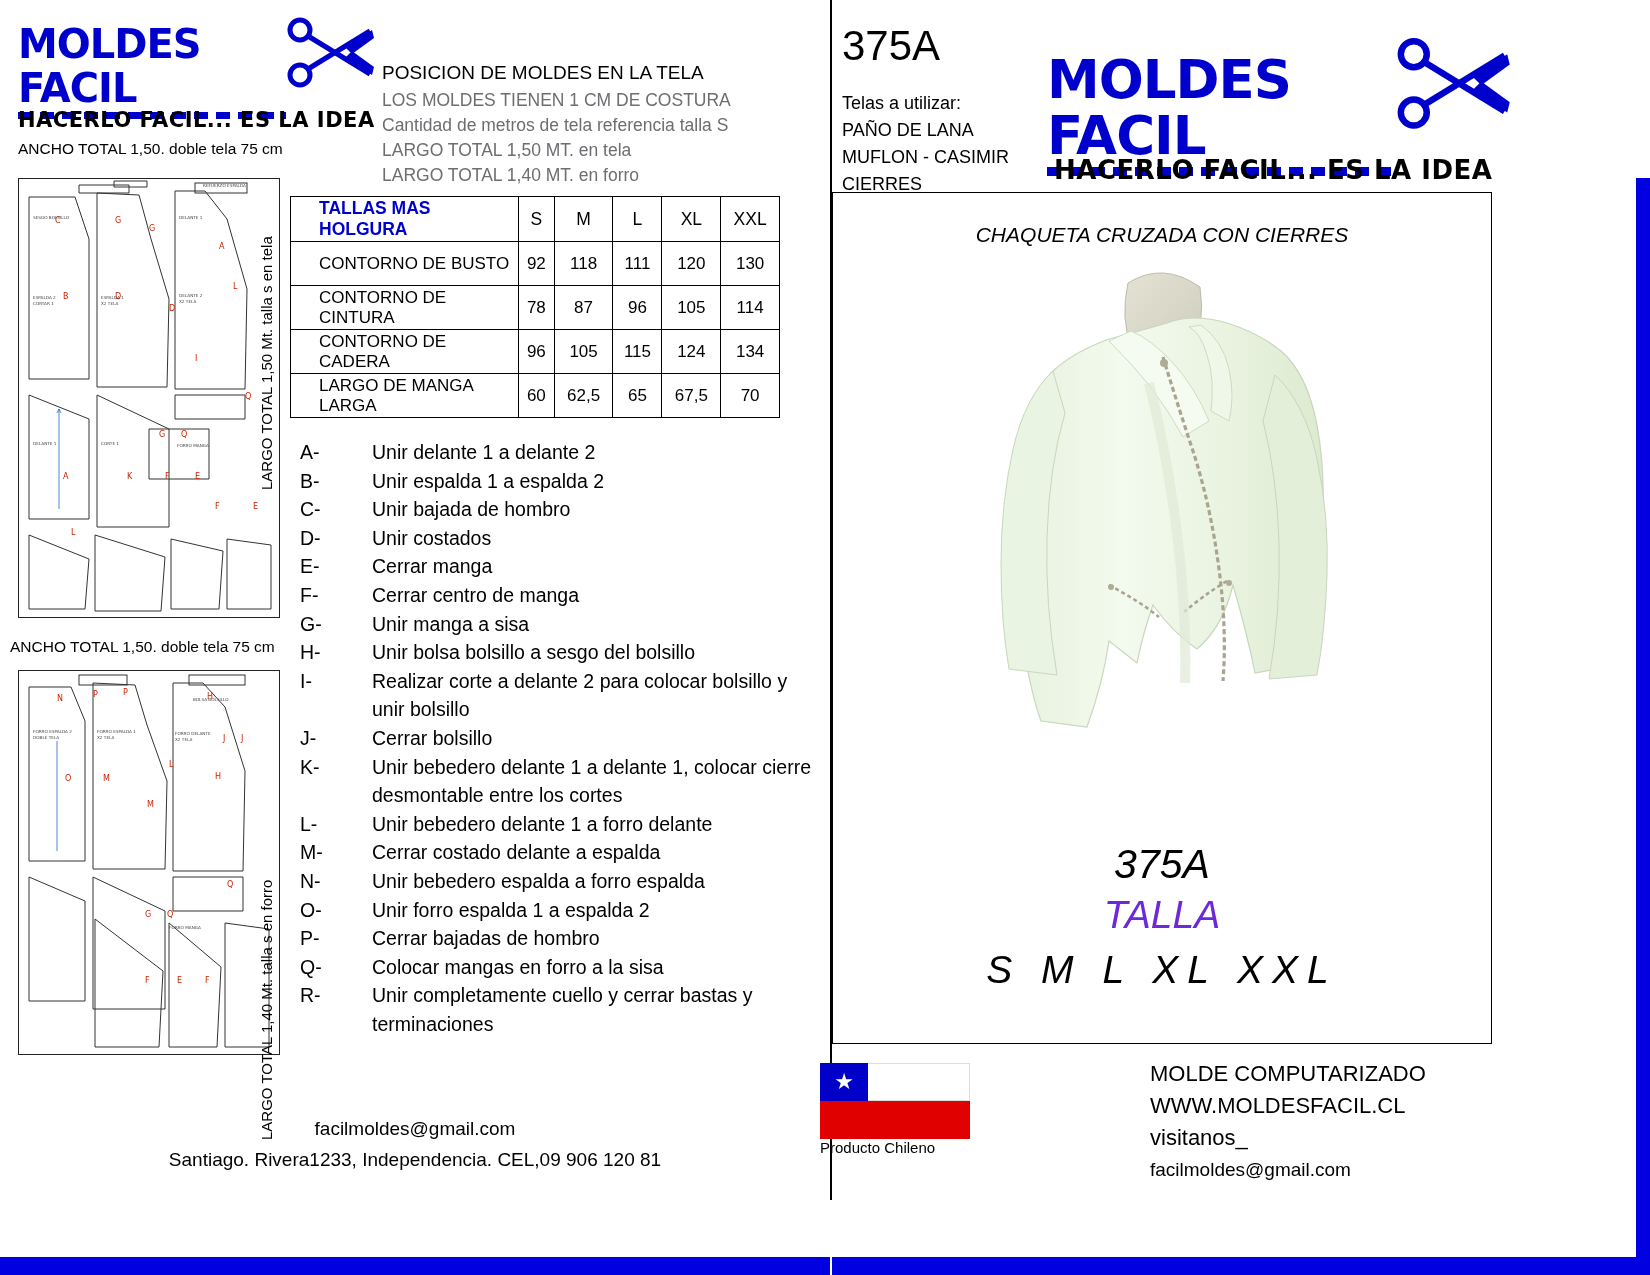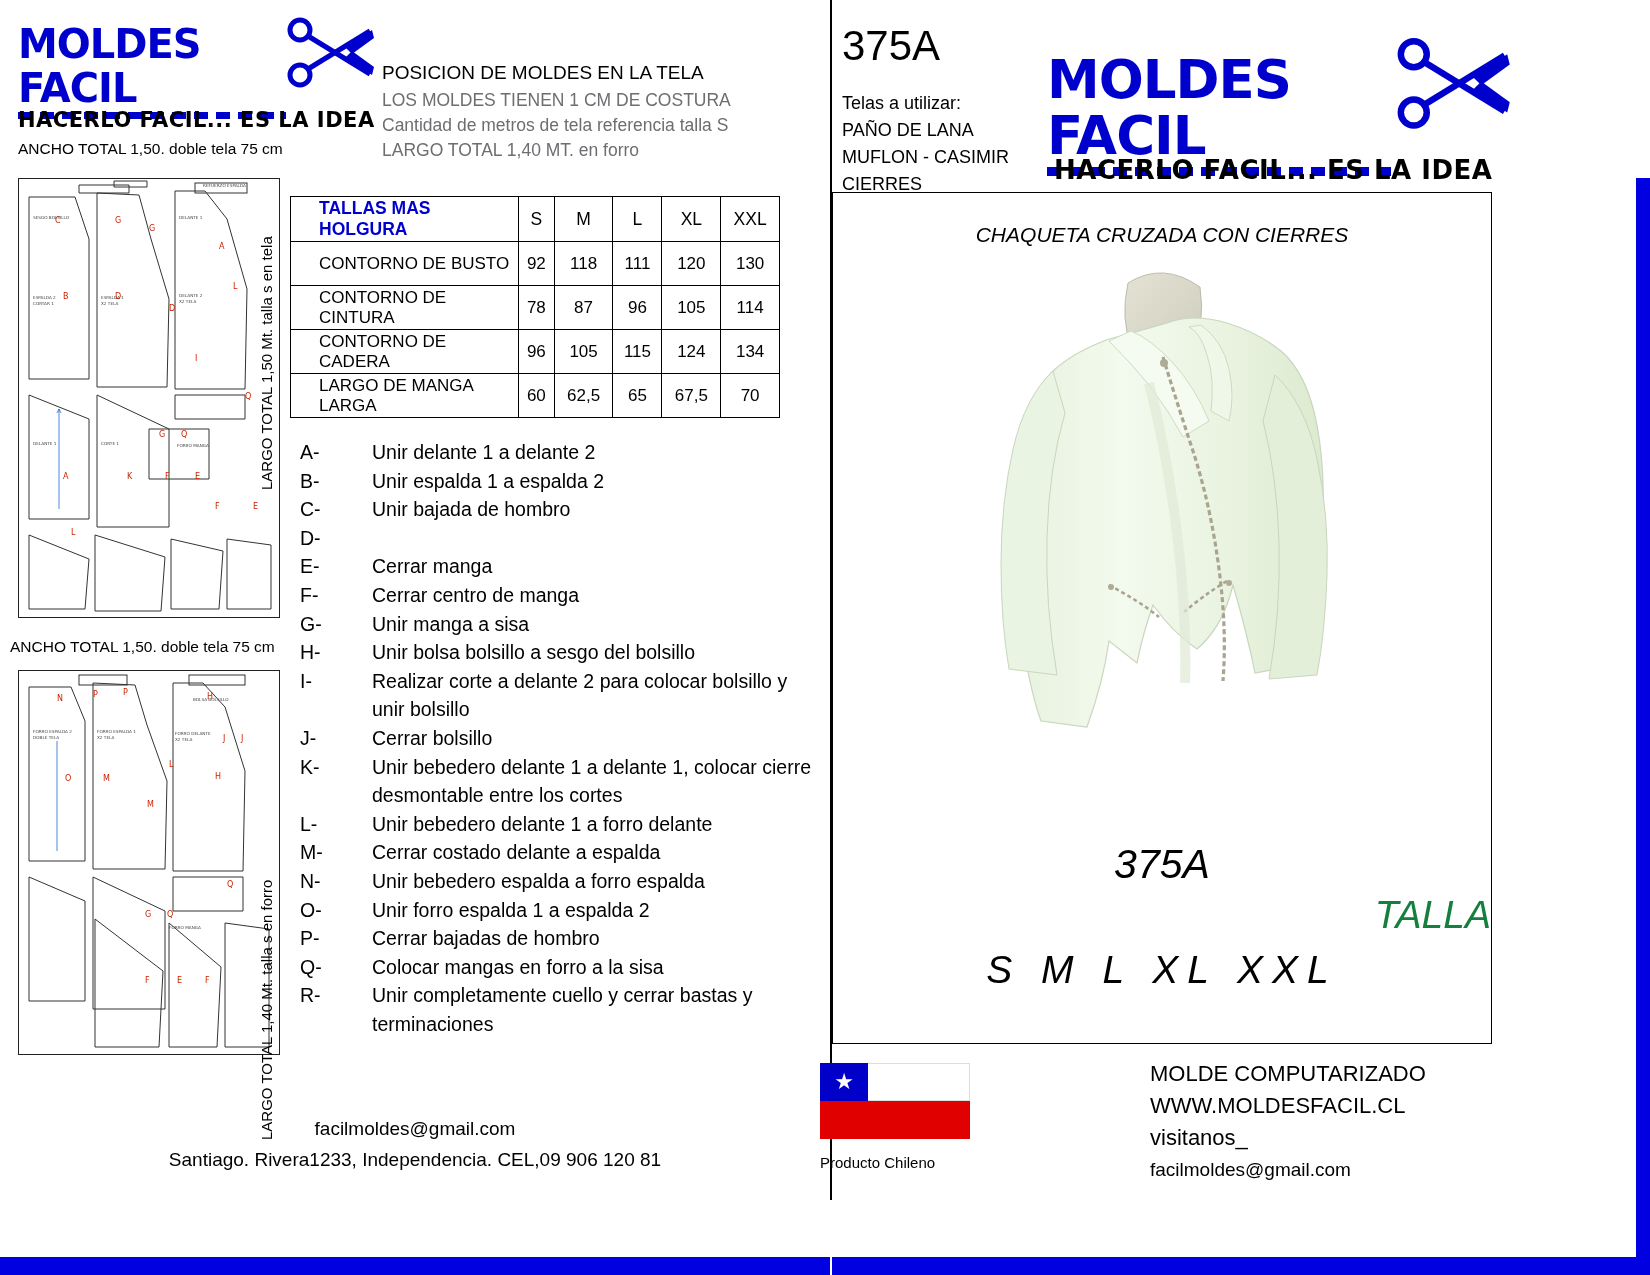--- a/index.html
+++ b/index.html
@@ -70,32 +70,32 @@
   .code-big { position:absolute; left:10px; top:22px; font-size:42px; color:#000; }
   .telas { position:absolute; left:10px; top:90px; font-size:18px; color:#000; line-height:27px; }
 
   .r-logo { position:absolute; left:215px; top:52px; width:400px; }
   .r-logo .logo-main { font-size:53px; line-height:56px; }
   .r-tag { position:absolute; left:222px; top:155px; font-size:26px; font-weight:bold; font-family:"DejaVu Sans", sans-serif; color:#000; letter-spacing:0.5px; }
 
   .photo-frame { position:absolute; left:-12px; top:192px; width:660px; height:852px; border:1.5px solid #000; background:#fff; left:0;font-style:italic; }
   .photo-title { position:absolute; top:30px; width:100%; text-align:center; font-size:21px; color:#000; }
   .photo-code { position:absolute; top:648px; width:100%; text-align:center; font-size:41px; color:#000; }
-  .photo-talla { position:absolute; top:700px; width:100%; text-align:right; font-size:39px; color:#15803d; }
+  .photo-talla { position:absolute; top:700px; width:100%; text-align:center; font-size:39px; color:#6d28d9; }
   .photo-sizes { position:absolute; top:755px; width:100%; text-align:center; font-size:39px; color:#000; letter-spacing:9px; }
 
   
   .jacket { position:absolute; left:80px; top:70px; width:500px; height:570px; }
 
   .flag { position:absolute; left:-12px; top:1063px; width:150px; }
   .flag .top { display:flex; height:38px; }
   .flag .blue { width:48px; background:#0000c8; position:relative; }
   .flag .white { flex:1; background:#fff; border:1px solid #ddd; border-left:none; }
   .flag .red { height:38px; background:#e00000; }
-  .flag .cap { font-size:15px; color:#000; margin-top:15px; }
+  .flag .cap { font-size:15px; color:#000; margin-top:0; }
   .star { position:absolute; left:50%; top:50%; transform:translate(-50%,-50%); color:#fff; font-size:22px; line-height:1; }
 
   .r-foot { position:absolute; left:318px; top:1058px; font-size:22px; color:#000; line-height:32px; }
   .r-foot .small { font-size:19px; }
 </style>
 </head>
 <body>
 
 <div class="page">
 
@@ -118,20 +118,21 @@
       </svg>
     </div>
 
     <div class="l-tag">HACERLO FACIL... ES LA IDEA</div>
     <div class="l-ancho1">ANCHO TOTAL  1,50. doble tela 75 cm</div>
 
     <div class="head-block">
       <div class="head-title">POSICION DE MOLDES EN LA TELA</div>
       <div class="head-line">LOS MOLDES TIENEN 1 CM DE COSTURA</div>
       <div class="head-line">Cantidad de metros de tela referencia talla S</div>
+      <div class="head-line">LARGO  TOTAL 1,50 MT.  en tela</div>
       <div class="head-line">LARGO  TOTAL 1,40 MT.  en forro</div>
     </div>
 
     <div class="pattern-box pb1">
       <svg width="260" height="438" viewBox="0 0 260 438">
         <g fill="none" stroke="#333" stroke-width="1">
 
           <rect x="8" y="4" width="62" height="1" stroke="none"></rect>
           <path d="M10 18 L10 200 L70 200 L70 60 L56 18 Z"></path>
           <path d="M78 14 L78 208 L148 208 L150 120 L132 60 L120 16 Z"></path>
@@ -299,20 +300,21 @@
       <div class="irow">
           <span class="ikey">B-</span>
           <span class="itxt">Unir espalda 1 a espalda 2</span>
         </div>
       <div class="irow">
           <span class="ikey">C-</span>
           <span class="itxt">Unir bajada de hombro</span>
         </div>
       <div class="irow">
           <span class="ikey">D-</span>
+          <span class="itxt">Unir costados</span>
         </div>
       <div class="irow">
           <span class="ikey">E-</span>
           <span class="itxt">Cerrar manga</span>
         </div>
       <div class="irow">
           <span class="ikey">F-</span>
           <span class="itxt">Cerrar centro de manga</span>
         </div>
       <div class="irow">

